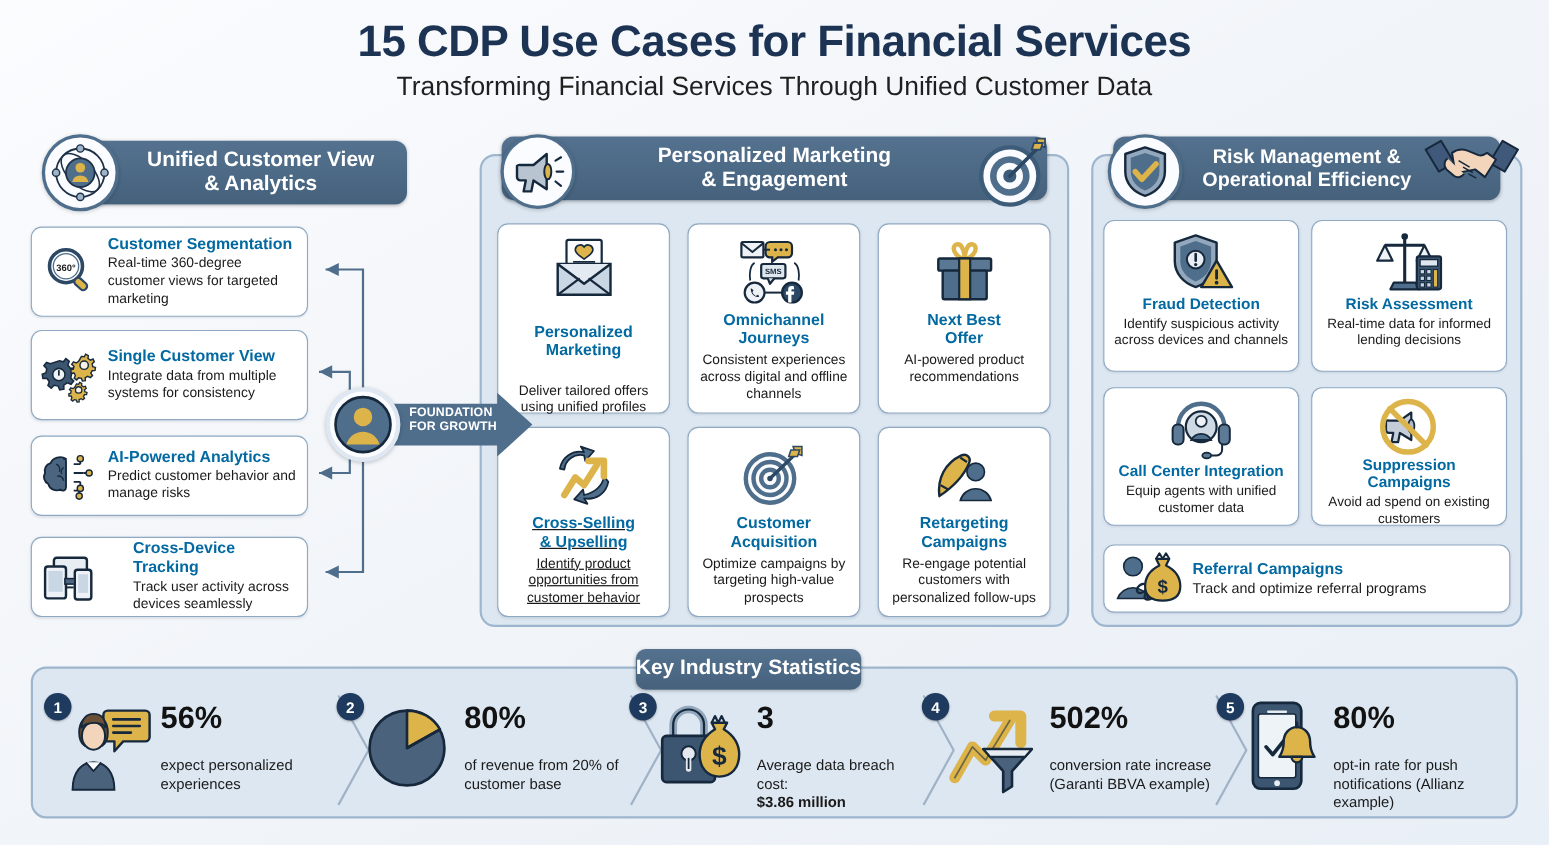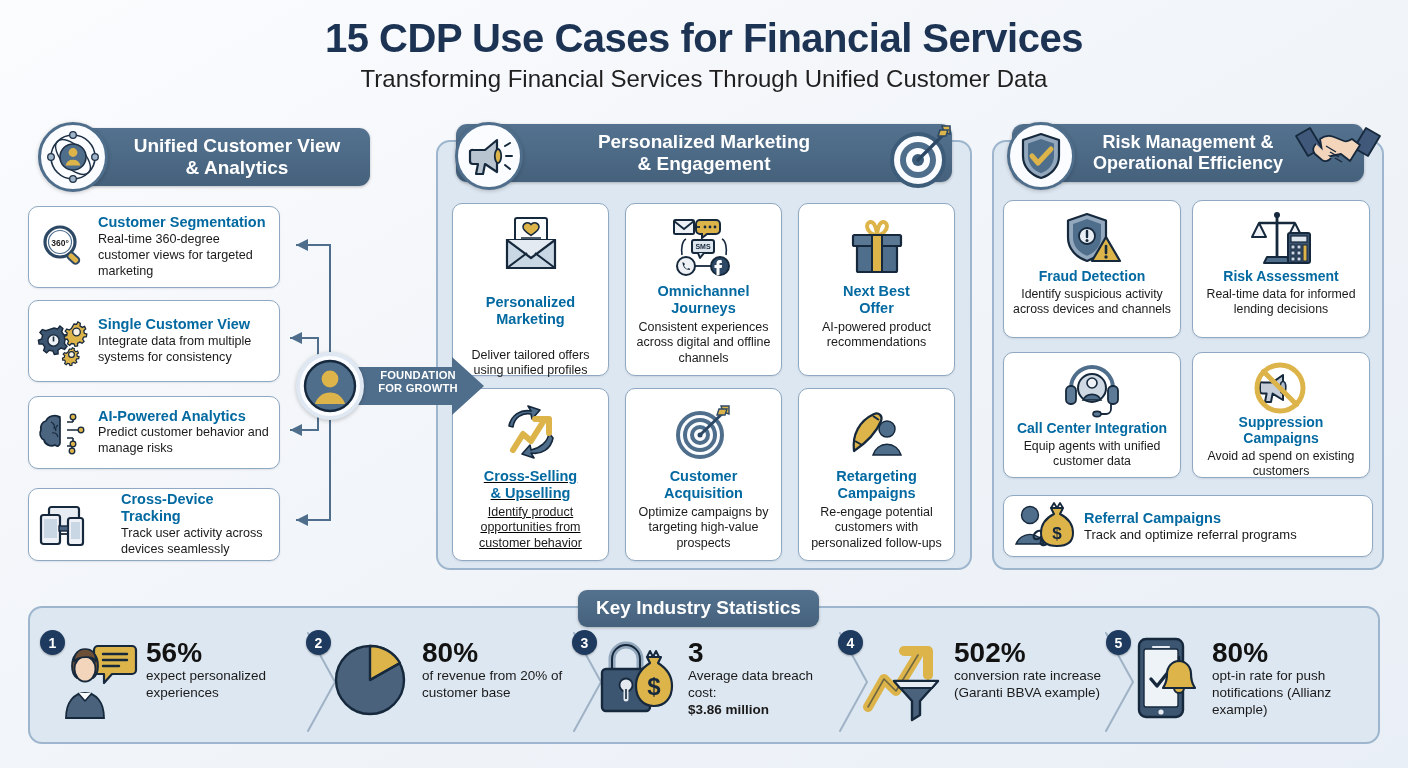--- a/index.html
+++ b/index.html
@@ -107,54 +107,54 @@
     background:#fafcff; border: 4px solid #dfe8f2; border-radius: 50%;
     display:flex; align-items:center; justify-content:center; z-index: 9;
     box-shadow: 0 1px 4px rgba(0,0,0,.22);
   }
   .found-arrow {
     position: absolute; left: 344px; top: 357px; width: 140px; height: 58px; z-index: 8;
   }
   .found-label {
     position: absolute; left: 372px; top: 369px; width: 92px; z-index: 9;
     color: #ffffff; font-weight: bold; font-size: 11.2px; line-height: 1.12;
-    text-align: center; letter-spacing: .2px;
+    letter-spacing: .2px;
   }
 
   
   .conn { position: absolute; left:0; top:0; width: 1408px; height: 768px; pointer-events:none; z-index: 2;}
 
   
   .stats {
     position: absolute; left: 28px; top: 606px; width: 1352px; height: 138px;
     background: #dde7f1; border: 2px solid #9db6cd; border-radius: 14px;
   }
   .stats-title {
     position: absolute; left: 578px; top: 590px; z-index: 6;
     background: linear-gradient(180deg,#54728f 0%, #45617c 100%);
     color: #fff; font-weight: bold; font-size: 19px;
-    padding: 7px 18px 8px; border-radius: 9px;
+    padding: 7px 0 8px; border-radius: 9px;
     box-shadow: 0 1px 3px rgba(0,0,0,.25);
   }
   .stat {
     position: absolute; top: 635px; height: 100px;
     display: flex; flex-direction: row; align-items: flex-start; gap: 8px;
     z-index: 4;
   }
   .stat .num-badge {
     position: absolute; left: -10px; top: -5px;
     width: 25px; height: 25px; border-radius: 50%;
     background: #1e3a5f; color: #fff;
     font-size: 14px; font-weight: bold;
     display:flex; align-items:center; justify-content:center;
     z-index: 6; box-shadow: 0 1px 2px rgba(0,0,0,.3);
   }
   .stat .s-ico { flex: 0 0 74px; height: 86px; display:flex; align-items:center; justify-content:center; margin-left: 14px;}
   .stat .s-txt { padding-top: 4px; }
-  .stat .s-big { font-size: 28px; font-weight: bold; color: #121212; line-height: 1.0; margin-bottom: 0;}
+  .stat .s-big { font-size: 28px; font-weight: bold; color: #121212; line-height: 1.0; margin-bottom: 20px;}
   .stat .s-small { font-size: 13.5px; color: #1a1a1a; line-height: 1.27; }
   .stat .s-small b { font-weight: bold; }
 
   svg { display:block; overflow: visible; }
 </style>
 </head>
 <body>
 
 <div class="page">
 

